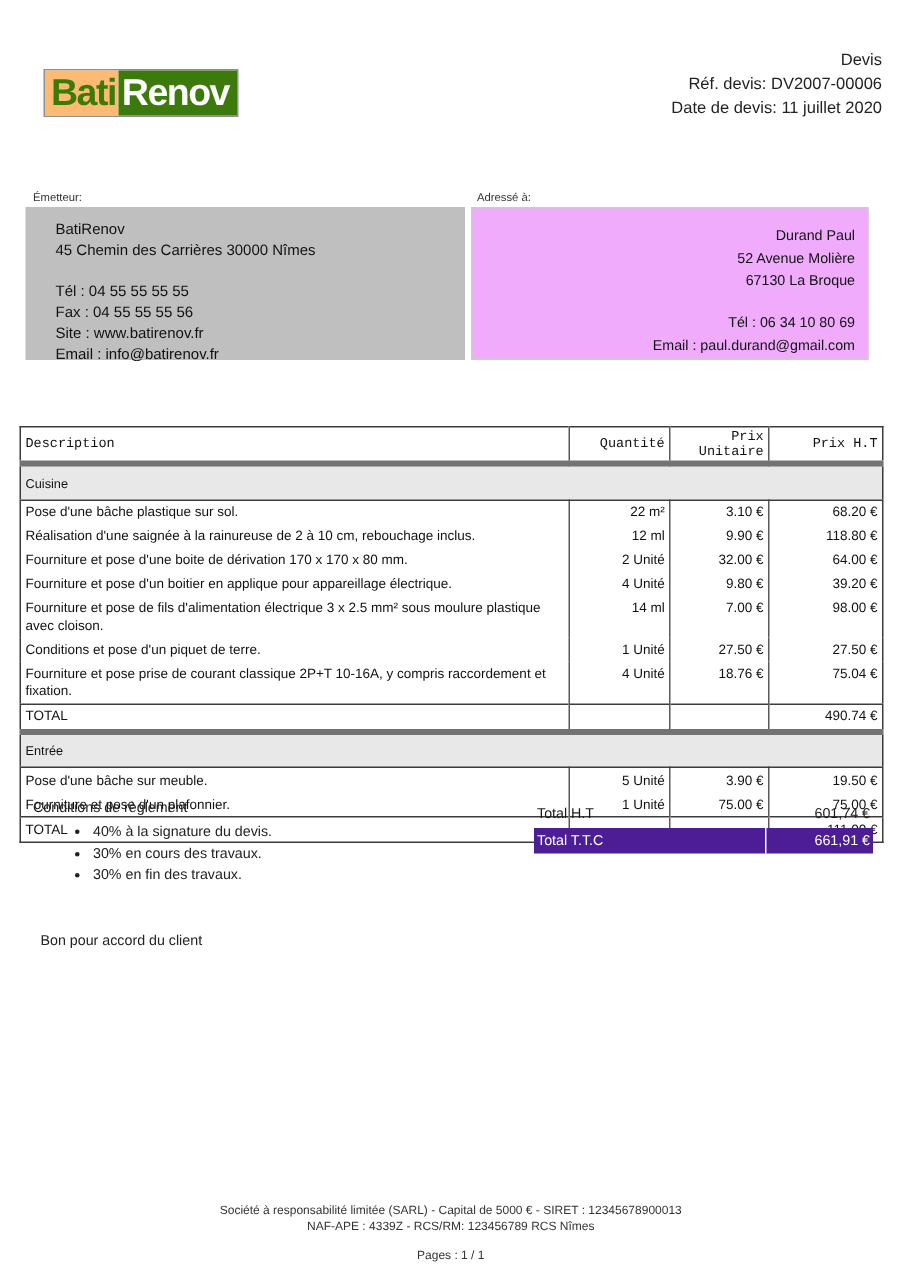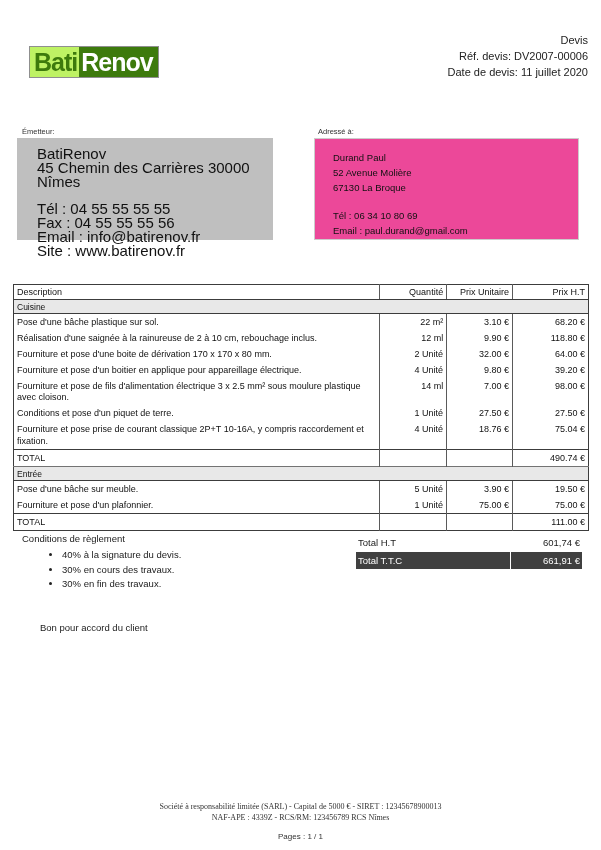--- a/index.html
+++ b/index.html
@@ -6,77 +6,77 @@
   html,body { background:#ffffff; }
   .page {
     position:relative; width:601px; height:850px; margin:0 auto;
     background:#ffffff; color:#1a1a1a;
     font-family:"Liberation Sans","DejaVu Sans",sans-serif;
     overflow:hidden;
   }
 
   
   .logo { position:absolute; left:29px; top:46px; display:flex; border:1px solid #8f8f8f; height:32px; }
-  .logo-left  { background:#bef264; color:var(--green); font-weight:bold; font-size:25px; line-height:30px; padding:0 2px 0 4px; letter-spacing:-1px; }
+  .logo-left  { background:#fdba74; color:var(--green); font-weight:bold; font-size:25px; line-height:30px; padding:0 2px 0 4px; letter-spacing:-1px; }
   .logo-right { background:var(--green); color:#ffffff; font-weight:bold; font-size:25px; line-height:30px; padding:0 5px 0 2px; letter-spacing:-1px; }
   .doc-head { position:absolute; right:13px; top:32px; text-align:right; font-size:11px; line-height:16px; color:#222; }
 
   
   .block-label { position:absolute; font-size:7.5px; color:#333; }
   .sender-label   { left:22px;  top:127px; }
   .recipient-label{ left:318px; top:127px; }
   .sender-box {
-    position:absolute; left:17px; top:138px; width:256px; height:102px;
-    background:#bfbfbf; padding:9px 8px 0 20px; font-size:15px; line-height:14px; color:#111;
+    position:absolute; left:17px; top:138px; width:293px; height:102px;
+    background:#bfbfbf; padding:9px 8px 0 20px; font-size:10px; line-height:14px; color:#111;
   }
   .recipient-box {
     position:absolute; left:314px; top:138px; width:265px; height:102px;
-    background:#ec4899; border:1px solid #cccccc; padding:11px 8px 0 18px;
-    font-size:9.5px; line-height:15px; color:#111;
+    background:#f0abfc; border:1px solid #cccccc; padding:11px 8px 0 18px;
+    font-size:9.5px; line-height:15px; color:#111;text-align:right;
   }
   .addr-gap { height:13px; }
 
   
   table.items {
     position:absolute; left:13px; top:284px; width:576px;
     border-collapse:collapse; font-size:9px; color:#111;
     border:1px solid #3c3c3c;
   }
   table.items col.c1 { width:367px; }
   table.items col.c2 { width:67px; }
   table.items col.c3 { width:66px; }
   table.items col.c4 { width:76px; }
   table.items th {
     font-weight:normal; text-align:right; height:15px; padding:1px 3px;
-    border-bottom:1px solid #3c3c3c; border-left:1px solid #5a5a5a;
+    border-bottom:1px solid #3c3c3c; border-left:1px solid #5a5a5a;font-family:Liberation Mono, monospace;
   }
   table.items th:first-child { text-align:left; border-left:none; }
   tr.section-row td {
-    background:#e8e8e8; height:14px; padding:0 3px;
-    border-top:1px solid #737373; border-bottom:1px solid #3c3c3c; font-size:8.5px;margin-top:20px;
+    background:#e8e8e8; height:24px; padding:0 3px;
+    border-top:4px solid #737373; border-bottom:1px solid #3c3c3c; font-size:8.5px;margin-top:20px;
   }
   tr.item-row td, tr.total-row td { vertical-align:top; padding:2.5px 3px 2px 3px; line-height:11.5px; }
   tr.item-row td + td, tr.total-row td + td { border-left:1px solid #5a5a5a; text-align:right; white-space:nowrap; }
   tr.total-row td { border-top:1px solid #3c3c3c; }
 
   
   .summary { position:absolute; left:356px; top:534px; width:226px; font-size:9.5px; }
   .summary-row { display:flex; justify-content:space-between; height:17px; line-height:17px; padding:0 2px; }
-  .summary-row.ttc { background:#404040; color:#ffffff; padding:0; height:17px; margin-top:1px; }
+  .summary-row.ttc { background:#4c1d95; color:#ffffff; padding:0; height:17px; margin-top:1px; }
   .summary-row.ttc .lbl { width:136px; padding-left:2px; }
   .summary-row.ttc .val { flex:1; border-left:1px solid #ffffff; text-align:right; padding-right:2px;margin-left:18px; }
 
   
   .conditions { position:absolute; left:22px; top:533px; width:300px; font-size:9.5px; color:#222; }
   .conditions ul { margin:4px 0 0 40px; }
   .conditions li { line-height:14.5px; }
-  .approval { position:absolute; left:40px; top:622px; font-size:9.5px; color:#222; }
-
-  
-  .footer { position:absolute; left:0; right:0; top:801px; text-align:center; font-size:8px; line-height:11px; color:#333;font-family:Liberation Serif, serif; }
+  .approval { position:absolute; left:27px; top:622px; font-size:9.5px; color:#222; }
+
+  
+  .footer { position:absolute; left:0; right:0; top:801px; text-align:center; font-size:8px; line-height:11px; color:#333; }
   .pages  { position:absolute; left:0; right:0; top:832px; text-align:center; font-size:8px; color:#333; }
 
   :root { --green:#3d7a0c; }
 </style>
 </head>
 <body>
 
 <div class="page">
 
   <div class="logo">
@@ -89,22 +89,22 @@
     <div>Date de devis: 11 juillet 2020</div>
   </div>
 
   <div class="block-label sender-label">Émetteur:</div>
   <div class="sender-box">
     <div>BatiRenov</div>
     <div>45 Chemin des Carrières 30000 Nîmes</div>
     <div class="addr-gap"></div>
     <div>Tél : 04 55 55 55 55</div>
     <div>Fax : 04 55 55 55 56</div>
+    <div>Site : www.batirenov.fr</div>
     <div>Email : info@batirenov.fr</div>
-    <div>Site : www.batirenov.fr</div>
   </div>
 
   <div class="block-label recipient-label">Adressé à:</div>
   <div class="recipient-box">
     <div>Durand Paul</div>
     <div>52 Avenue Molière</div>
     <div>67130 La Broque</div>
     <div class="addr-gap"></div>
     <div>Tél : 06 34 10 80 69</div>
     <div>Email : paul.durand@gmail.com</div>

